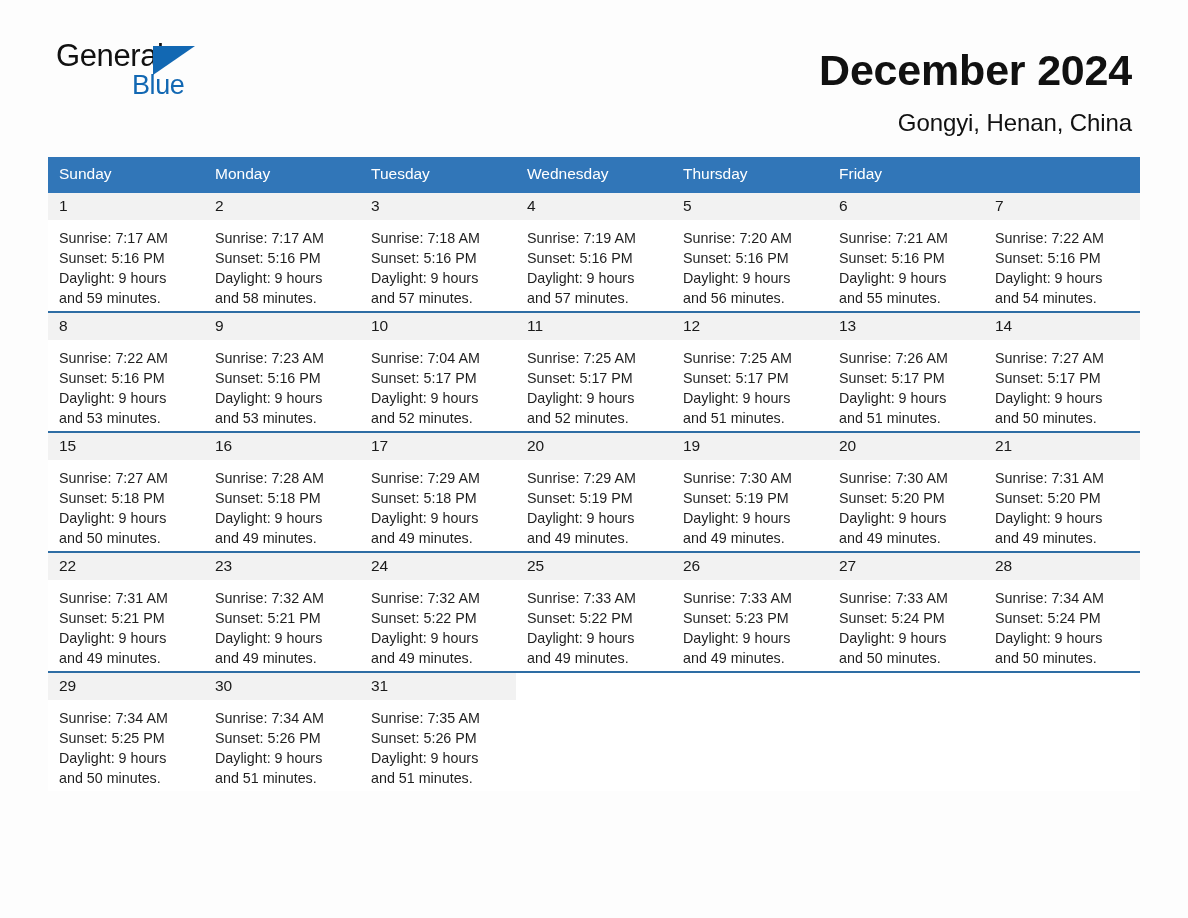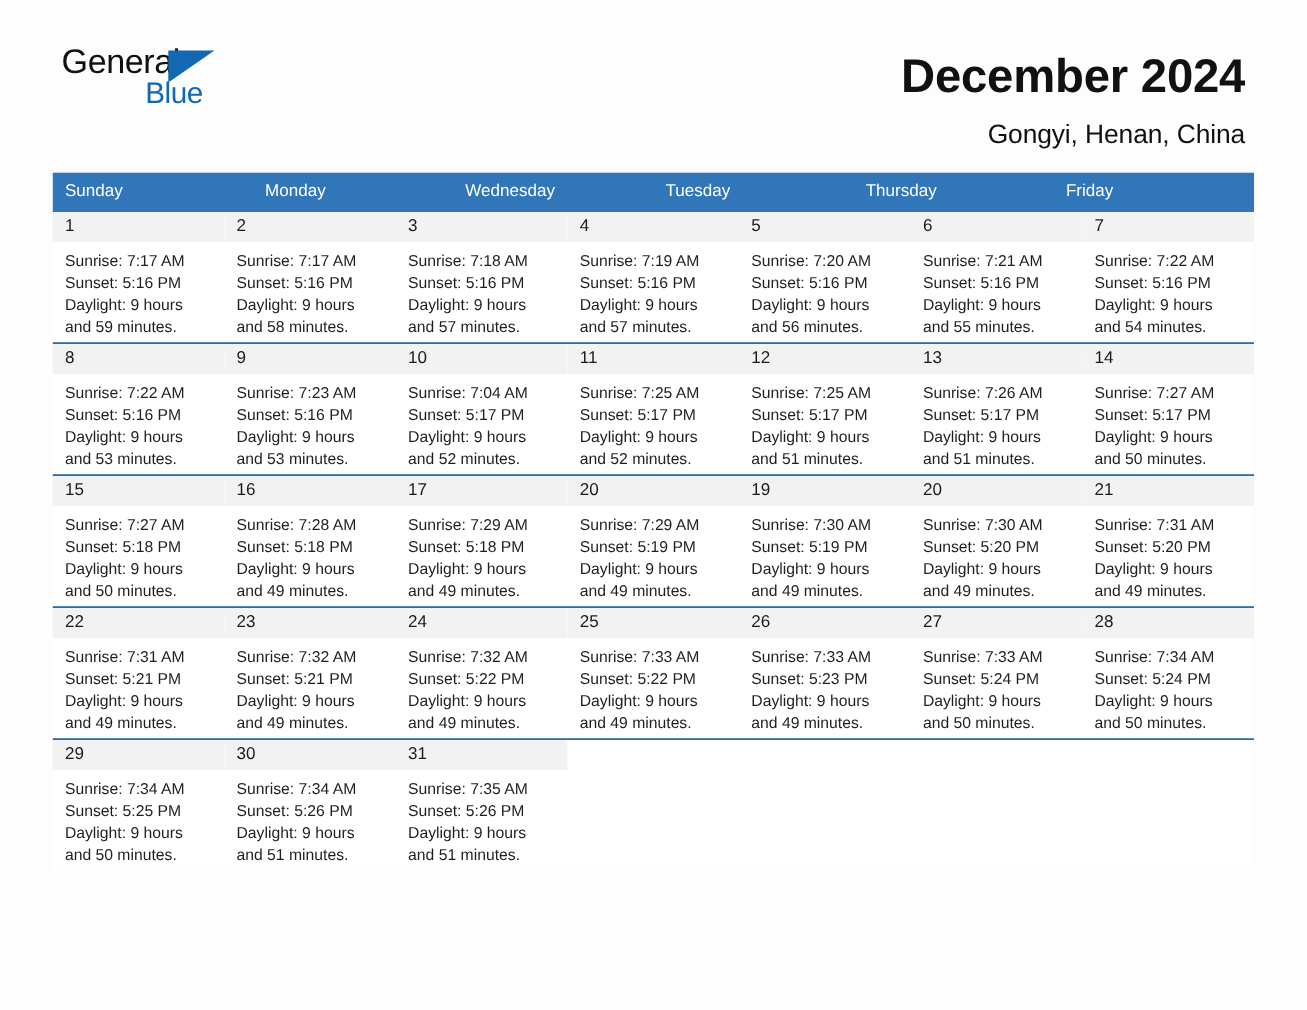--- a/index.html
+++ b/index.html
@@ -88,21 +88,21 @@
   
   .calendar {
     position: absolute;
     left: 48px;
     top: 157px;
     width: 1092px;
   }
 
   .weekday-row {
     display: grid;
-    grid-template-columns: repeat(6, 1fr);
+    grid-template-columns: repeat(7, 1fr);
     background: #3176b8;
   }
   .weekday-cell {
     color: #ffffff;
     font-size: 15.5px;
     padding: 8px 0 9px 11px;
     line-height: 1.2;
   }
 
   .week-row {
@@ -164,22 +164,22 @@
       <div class="cal-subtitle">Gongyi, Henan, China</div>
     </div>
 
   </div>
 
   <div class="calendar">
 
     <div class="weekday-row">
       <div class="weekday-cell">Sunday</div>
       <div class="weekday-cell">Monday</div>
+      <div class="weekday-cell">Tuesday</div>
       <div class="weekday-cell">Wednesday</div>
-      <div class="weekday-cell">Tuesday</div>
       <div class="weekday-cell">Thursday</div>
       <div class="weekday-cell">Friday</div>
     </div>
 
     <div class="week-row first">
       <div class="day-cell">
         <div class="daynum-band"><span class="daynum">1</span></div>
         <div class="day-body">
           <div class="line">Sunrise: 7:17 AM</div>
           <div class="line">Sunset: 5:16 PM</div>

